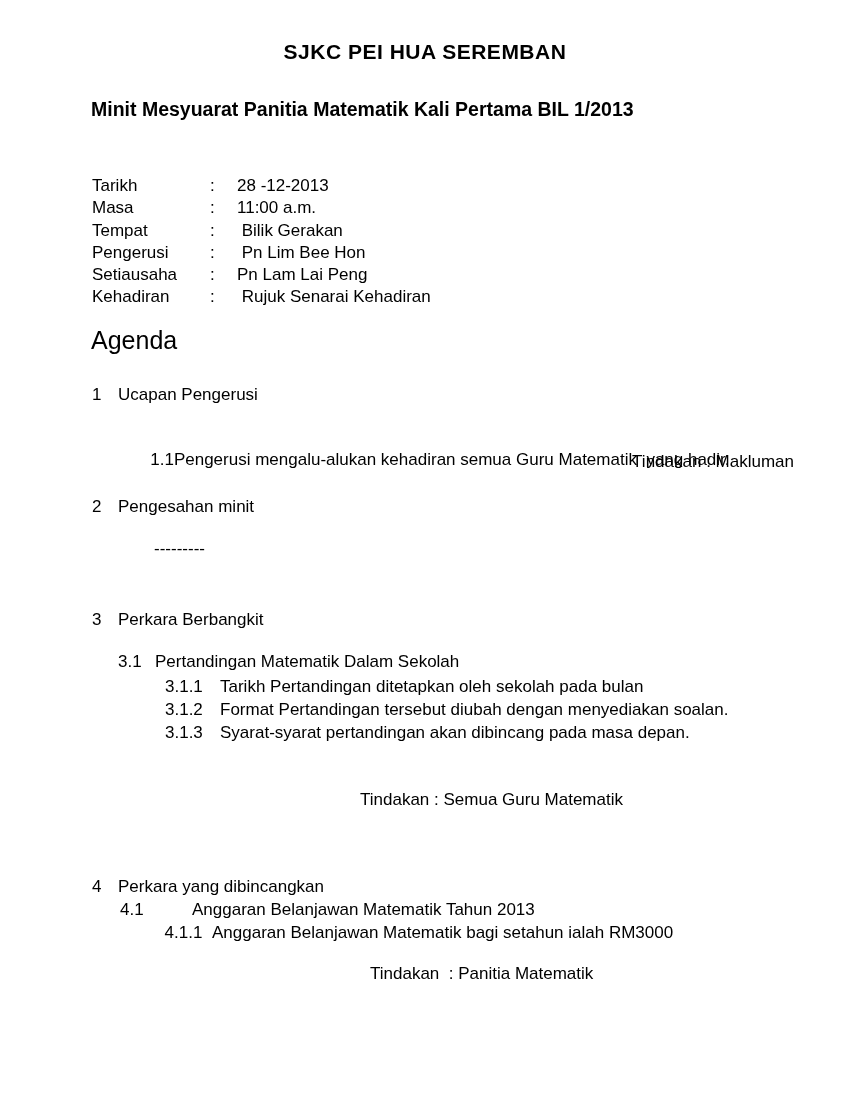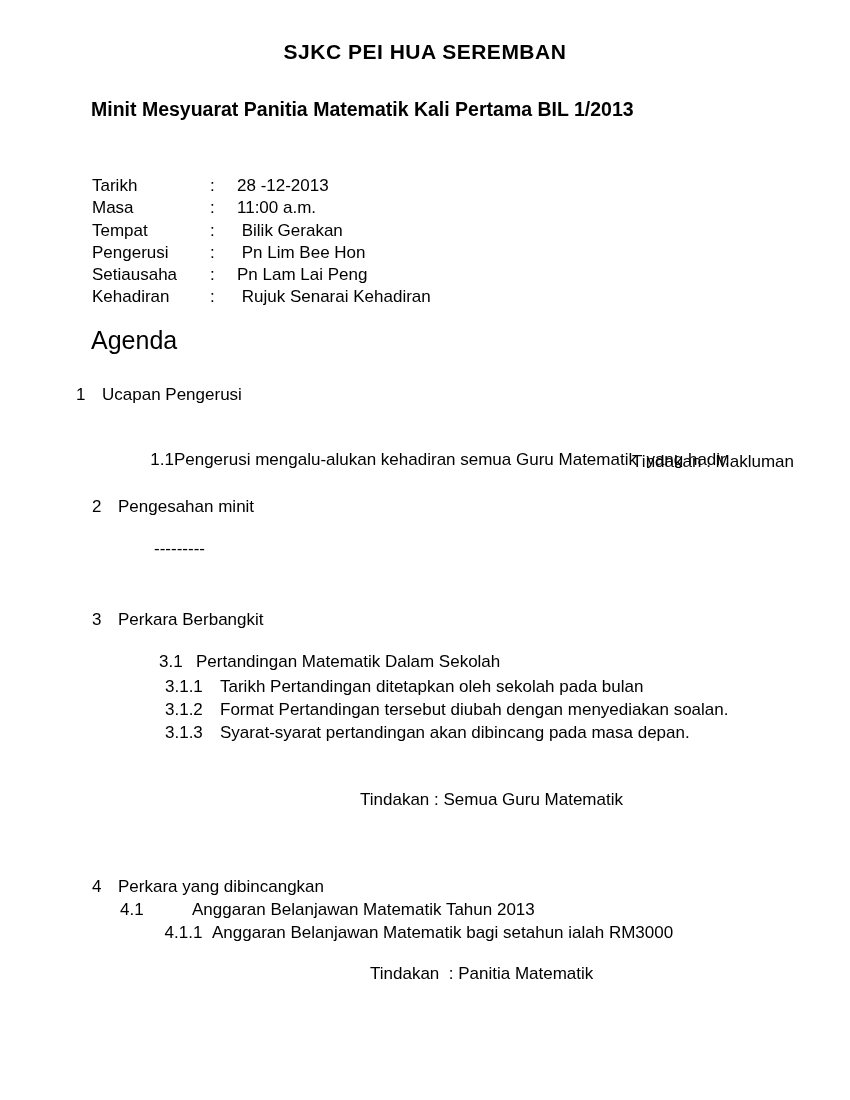--- a/index.html
+++ b/index.html
@@ -25,27 +25,27 @@
   .b-details { position: absolute; top: 175px; left: 92px; line-height: 22.3px; }
   .dlabel { display: inline-block; width: 118px; }
   .dcolon { display: inline-block; width: 27px; }
   .dvalue { white-space: pre; }
   .b-agenda { position: absolute; top: 324px; left: 91px; font-size: 25px; }
   .num-l1 { display: inline-block; width: 26px; }
   .num-l2 { display: inline-block; width: 37px; }
   .num-l2w { display: inline-block; width: 72px; }
   .num-l3 { display: inline-block; width: 55px; }
   .num-l3b { display: inline-block; width: 57px; text-align: center; }
-  .b-s1    { position: absolute; top: 384px; left: 76px; }
+  .b-s1    { position: absolute; top: 384px; left: 92px; }
   .b-s1-1  { position: absolute; top: 427px; left: 118px; white-space: pre-wrap; text-align: right; }
   .b-act1  { position: absolute; top: 451px; left: 8px; width: 786px; text-align: right; }
   .b-s2    { position: absolute; top: 496px; left: 92px; }
   .b-dash  { position: absolute; top: 538px; left: 154px; }
   .b-s3    { position: absolute; top: 609px; left: 92px; }
-  .b-s3-1  { position: absolute; top: 651px; left: 118px; margin-left: 41px; }
+  .b-s3-1  { position: absolute; top: 651px; left: 118px; }
   .b-s3items { position: absolute; top: 675px; left: 165px; }
   .b-s3items .line { line-height: 23px; }
   .cont { margin-left: 55px; }
   .b-act2  { position: absolute; top: 789px; left: 360px; }
   .b-s4    { position: absolute; top: 876px; left: 92px; }
   .b-s4-1  { position: absolute; top: 899px; left: 120px; }
   .b-s4-1-1{ position: absolute; top: 922px; left: 155px; }
   .b-act3  { position: absolute; top: 963px; left: 370px; white-space: pre-wrap; }
 </style>
 </head>

